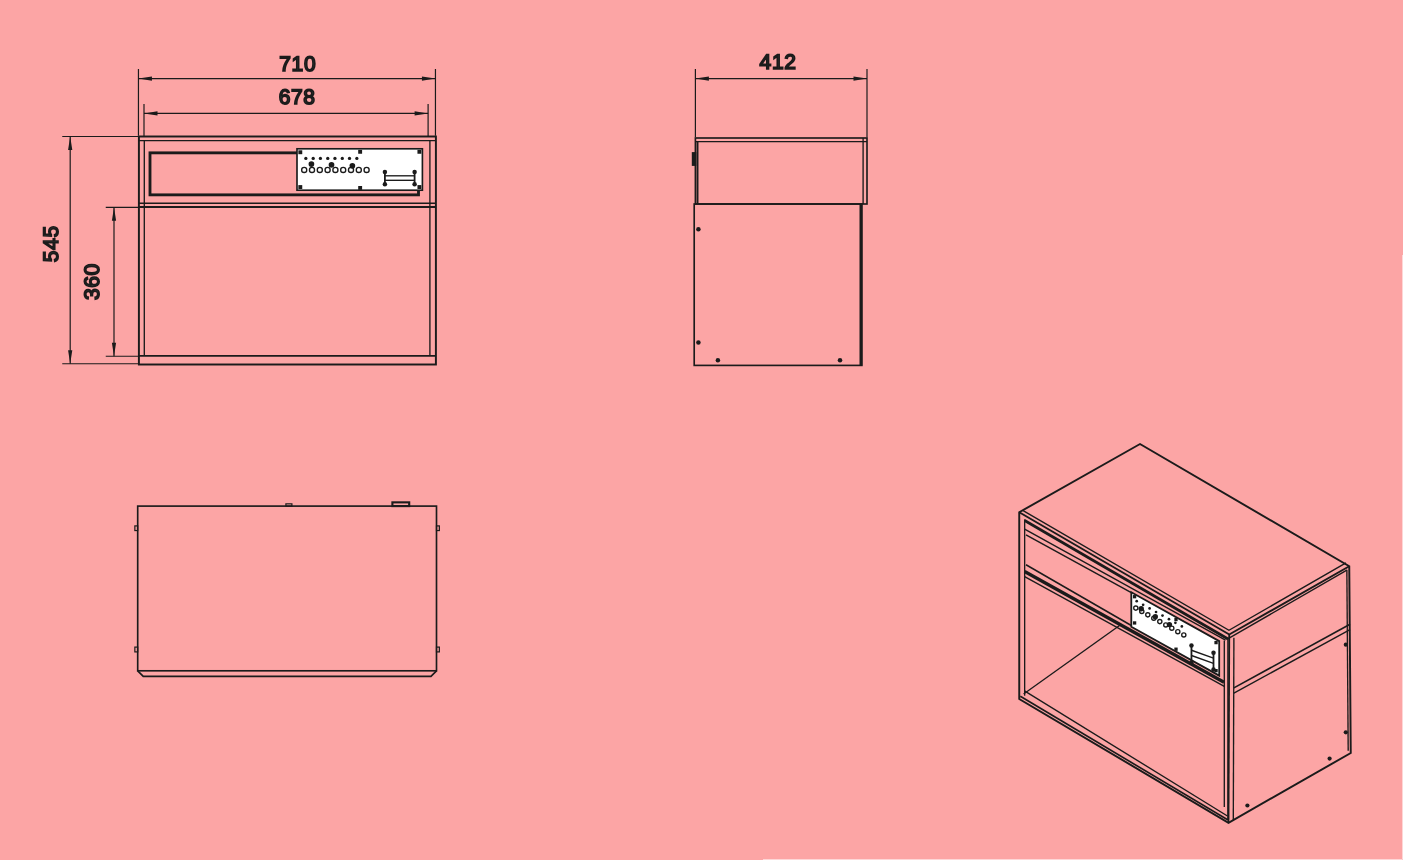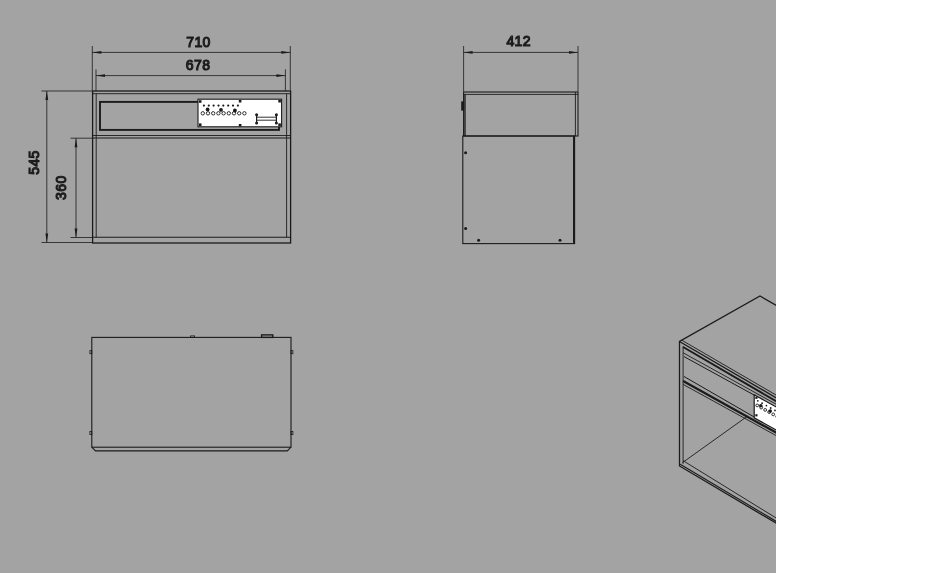--- a/index.html
+++ b/index.html
@@ -1,16 +1,16 @@
 <!DOCTYPE html>
 <html><head>
 <meta charset="utf-8">
 <style>
   html,body{margin:0;padding:0;background:#ffffff;}
-  .page{position:relative;width:776px;height:573px;background:#a3a3a3;overflow:hidden;}
+  .page{position:relative;width:935px;height:573px;background:#fca5a5;overflow:hidden;}
   svg{position:absolute;left:0;top:0;}
   text{font-family:"Liberation Sans",sans-serif;fill:#454545;letter-spacing:0.4px;}
 </style>
 </head>
 <body>
 <div class="page">
 <svg width="935" height="573" viewBox="0 0 935 573">
 <g fill="none" stroke="#1b1b1b" stroke-width="1.1">
 
 <rect x="92.6" y="91" width="198" height="152" stroke-width="1.3"></rect>

